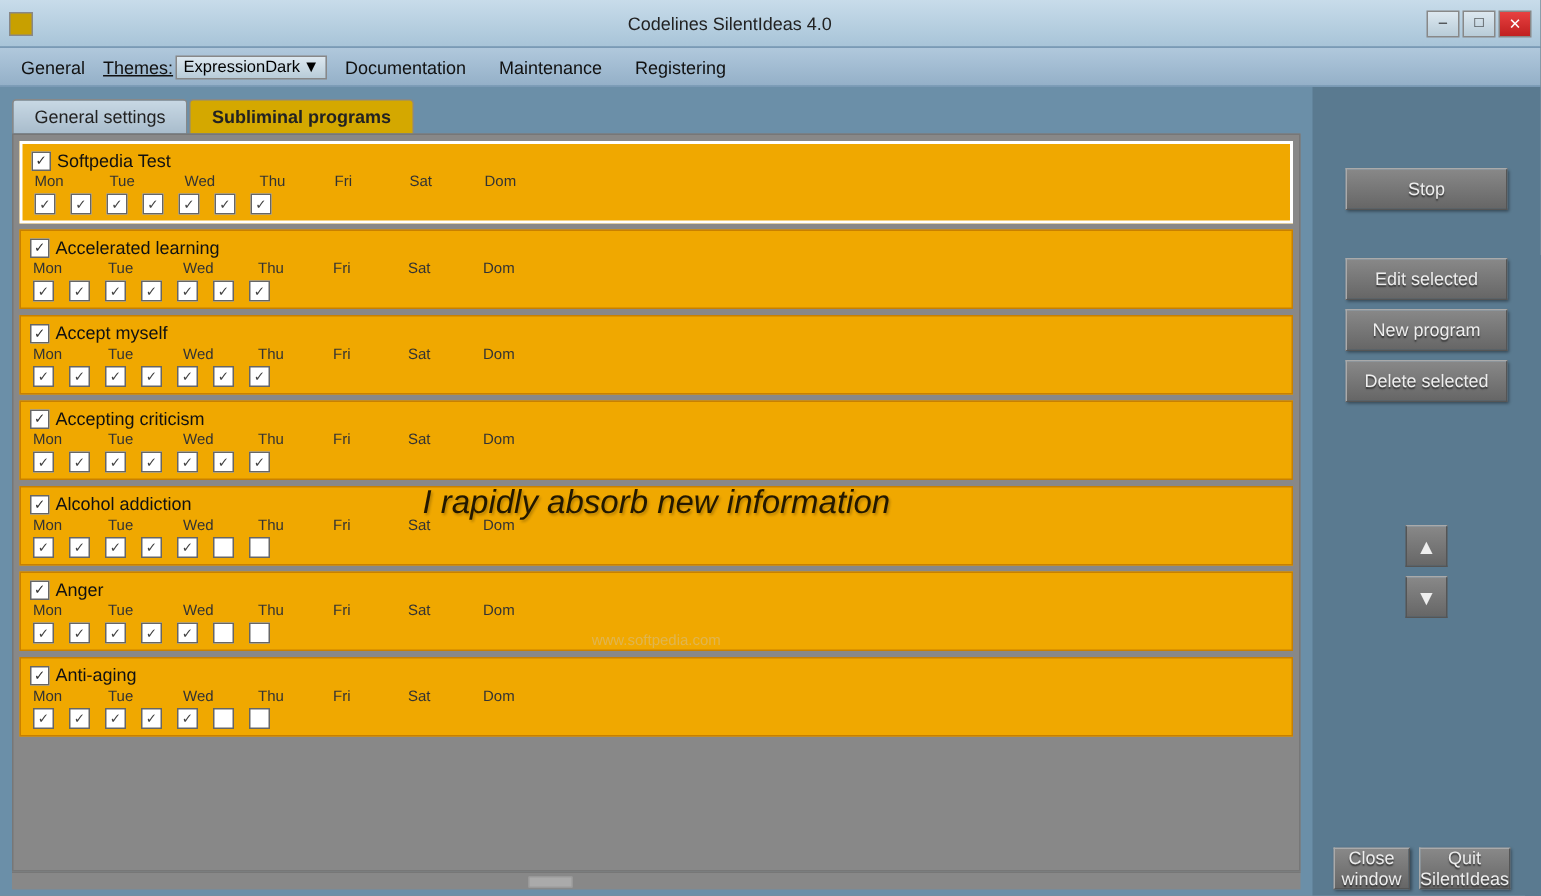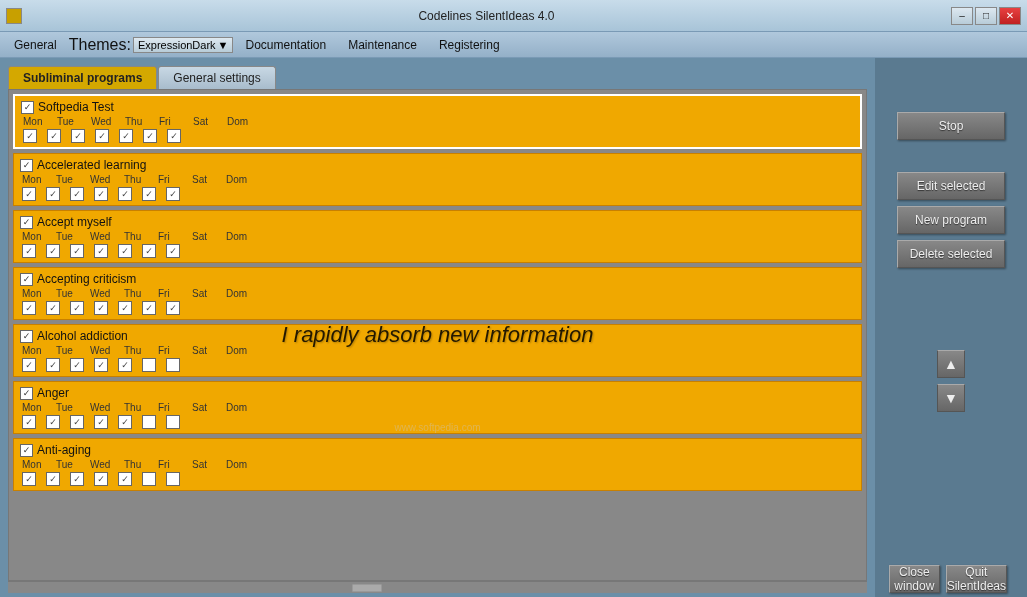--- a/index.html
+++ b/index.html
@@ -71,21 +71,21 @@
       font-size: 12px;
       color: #111;
       cursor: pointer;
       border-radius: 2px;
     }
     .theme-select {
       display: flex;
       align-items: center;
       gap: 2px;
     }
-    .theme-label { font-size: 16px; color: #111; }
+    .theme-label { font-size: 12px; color: #111; text-decoration: underline; }
     .theme-dropdown {
       background: linear-gradient(to bottom, #dde8f0, #b8ccd8);
       border: 1px solid #888;
       padding: 1px 4px;
       font-size: 11px;
       cursor: pointer;
       display: flex;
       gap: 2px;
     }
 
@@ -179,21 +179,21 @@
       color: #333;
       flex-shrink: 0;
     }
     .program-name {
       font-size: 12px;
       color: #111;
       font-weight: 500;
     }
     .days-row {
       display: flex;
-      gap: 12px;
+      gap: 28px;
       margin-left: 0;
       margin-bottom: 2px;
     }
     .day-label {
       font-size: 10px;
       color: #333;
       width: 22px;
     }
     .checkboxes-row {
       display: flex;
@@ -316,22 +316,22 @@
   <div class="menu-item">Documentation</div>
   <div class="menu-item">Maintenance</div>
   <div class="menu-item">Registering</div>
 </div>
 
 <div class="main-content">
 
   <div class="left-panel">
 
     <div class="tabs">
+      <div class="tab inactive">General settings</div>
       <div class="tab active">Subliminal programs</div>
-      <div class="tab inactive">General settings</div>
     </div>
 
     <div class="programs-container">
       <div class="programs-scroll" id="programs-list">
 
       <div class="program-card selected">
             <div class="program-header">
               <div class="program-checkbox">✓</div>
               <span class="program-name">Softpedia Test</span>
             </div>

